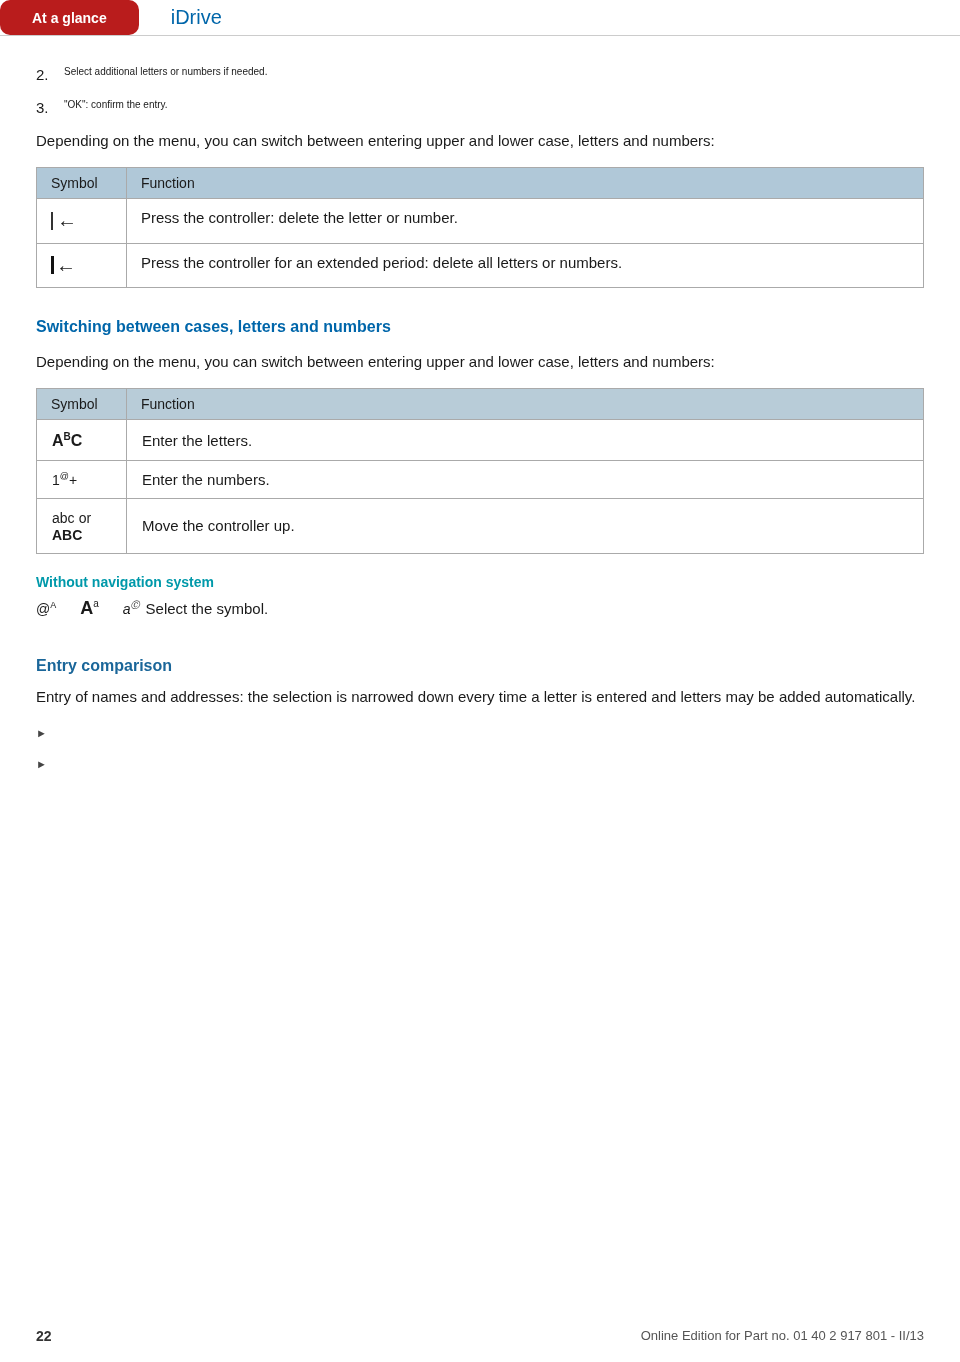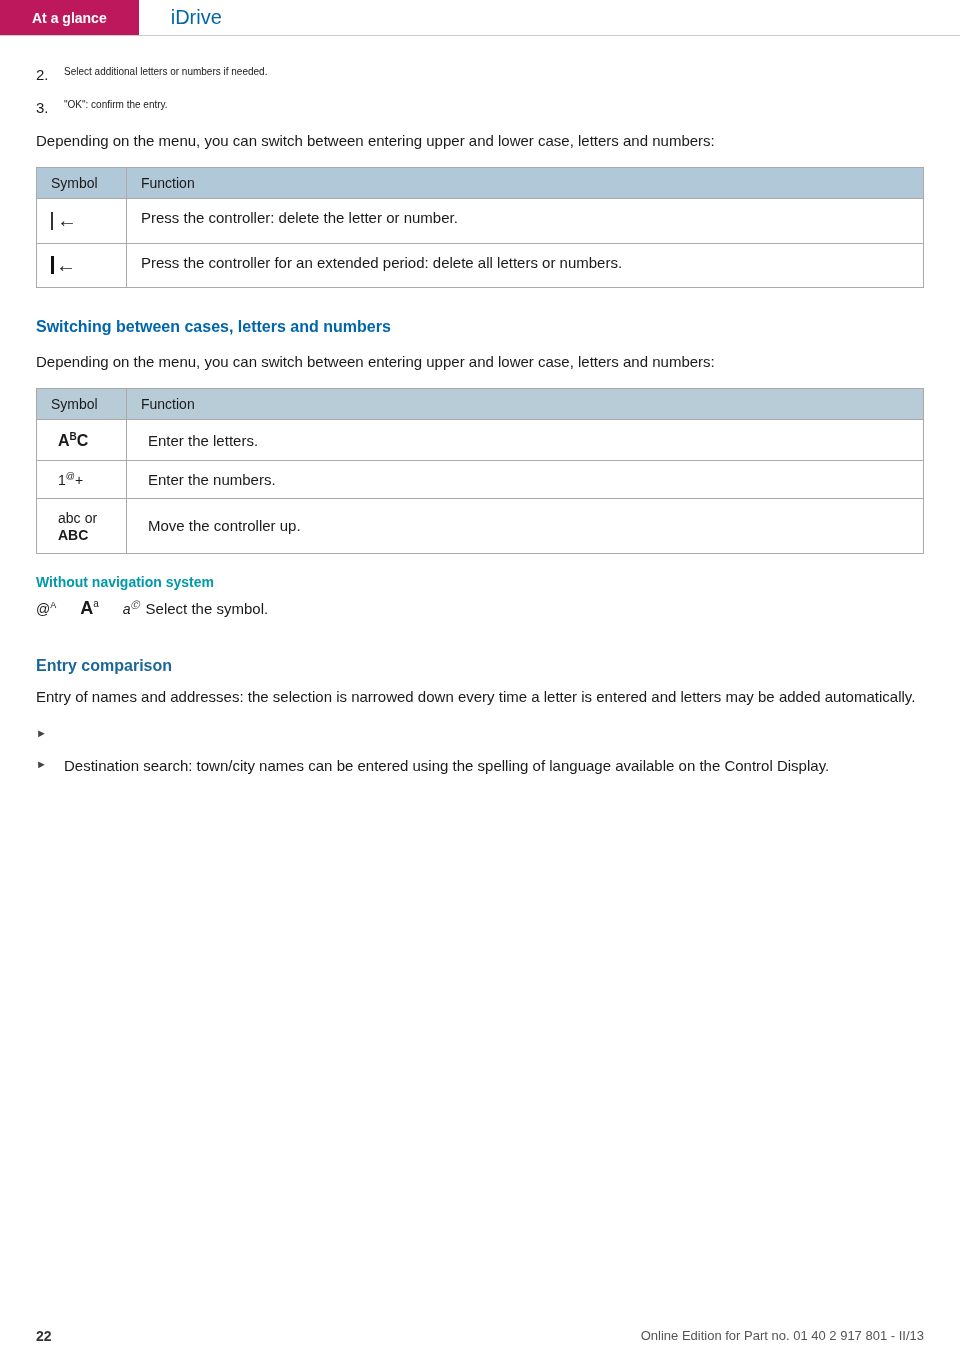--- a/index.html
+++ b/index.html
@@ -19,27 +19,28 @@
 
     
     .header-tabs {
       display: flex;
       border-bottom: 1px solid #cccccc;
       height: 36px;
       align-items: stretch;
     }
 
     .tab-active {
-      background: #be185d;
+      background: #b91c1c;
       color: #ffffff;
       padding: 12px 32px;
       display: flex;
       align-items: center;
       font-size: 14px;
       font-weight: bold;
+      border-radius: 10px;
     }
 
     .tab-inactive {
       color: #0066aa;
       padding: 0 32px;
       display: flex;
       align-items: center;
       font-size: 20px;
     }
 
@@ -294,21 +295,21 @@
       font-weight: normal;
       color: #1a1a1a;
       border-right: 1px solid #aaaaaa;
     }
 
     .symbol-table-2 tbody tr {
       border-top: 1px solid #aaaaaa;
     }
 
     .symbol-table-2 tbody td {
-      padding: 10px 21px;
+      padding: 10px 15px;
       font-size: 15px;
       vertical-align: middle;
       border-right: 1px solid #aaaaaa;
     }
 
     .symbol-table-2 tbody td:last-child {
       border-right: none;
     }
 
     .arrow-indicator {
@@ -426,21 +427,20 @@
 
   <p class="intro-text">Entry of names and addresses: the selection is narrowed down every time a letter is entered and letters may be added automatically.</p>
 
 
   <div class="bullet-list">
     <div class="bullet-item">
       <span class="bullet-arrow arrow-indicator">►</span>
     </div>
     <div class="bullet-item">
       <span class="bullet-arrow arrow-indicator">►</span>
-      <span class="bullet-text">Destination search: town/city names can be entered using the spelling of language available on the Control Display.</span>
     </div>
   </div>
 
 </div>
 
 <div class="footer">
   <span class="page-number">22</span>
   <span class="footer-right">Online Edition for Part no. 01 40 2 917 801 - II/13</span>
 </div>
 

